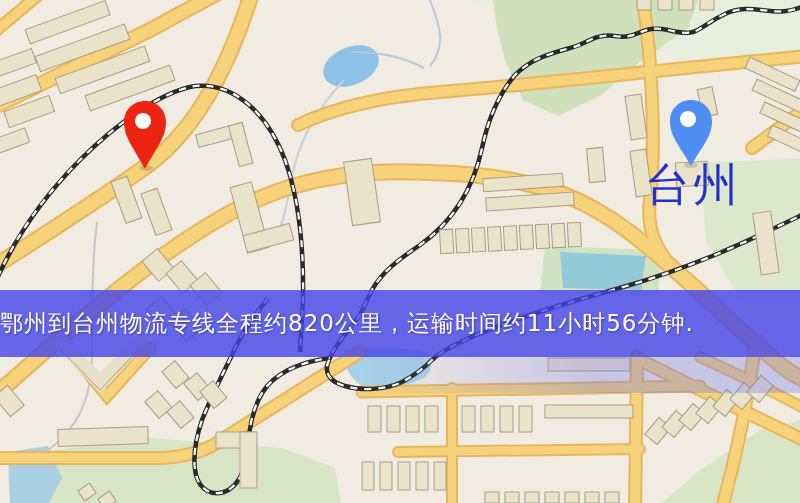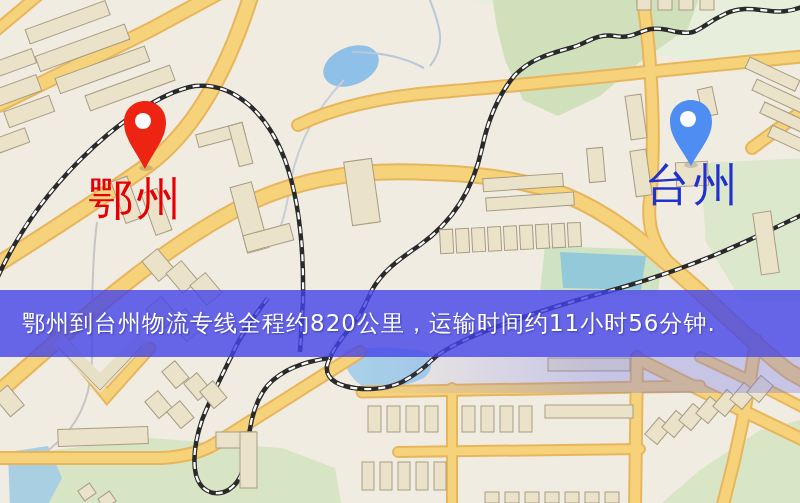--- a/index.html
+++ b/index.html
@@ -8,21 +8,21 @@
   #mapsvg{position:absolute;left:0;top:0;}
   .city-label{position:absolute;font-size:45px;font-weight:500;letter-spacing:3px;
               line-height:1;white-space:nowrap;text-shadow:0 0 2px rgba(255,255,255,.35);}
   #origin-label{left:88px;top:176px;color:#e60000;}
   #dest-label{left:645px;top:162px;color:#2230cc;}
   #banner{position:absolute;left:0;top:290px;width:800px;height:67px;
           background:rgba(67,67,232,0.80);display:flex;align-items:center;}
   #banner-wedge{position:absolute;left:0;top:357px;width:800px;height:36px;
           background:linear-gradient(90deg,rgba(110,115,235,0) 45%,rgba(110,115,235,0.32) 75%);
           pointer-events:none;}
-  #banner .txt{padding-left:22px;color:#ffffff;font-size:23px;letter-spacing:1px;
+  #banner .txt{color:#ffffff;font-size:23px;letter-spacing:1px;
           text-shadow:1px 1px 2px rgba(40,40,140,.6);white-space:nowrap;}
 </style>
 </head>
 <body>
 
 <div id="stage">
   <svg id="mapsvg" width="800" height="503" viewBox="0 0 800 503">
 
     <g>
       <path d="M450,-5 L808,-5 L808,62 L740,72 L650,52 L560,22 Z" fill="#e7eedb"></path>
@@ -209,20 +209,19 @@
       <path d="M145,169 C134,148 124,138 124,122 C124,110 133,101 145,101 C157,101 166,110 166,122 C166,138 156,148 145,169 Z" fill="#ee2413"></path>
       <circle cx="143" cy="121" r="8" fill="#ffffff"></circle>
     </g>
     <g>
       <ellipse cx="691" cy="165" rx="7" ry="3" fill="rgba(0,0,0,0.15)"></ellipse>
       <path d="M691,166 C680,146 670,137 670,121 C670,109 679,100 691,100 C703,100 712,109 712,121 C712,137 702,146 691,166 Z" fill="#4e8df2"></path>
       <circle cx="688" cy="119" r="8" fill="#ffffff"></circle>
     </g>
   </svg>
 
-  <div class="city-label" id="origin-label">鄂州</div>
   <div class="city-label" id="dest-label">台州</div>
 
   <div id="banner">
     <div class="txt">鄂州到台州物流专线全程约820公里，运输时间约11小时56分钟.</div>
   </div>
   <div id="banner-wedge"></div>
 </div>
 
 </body></html>

